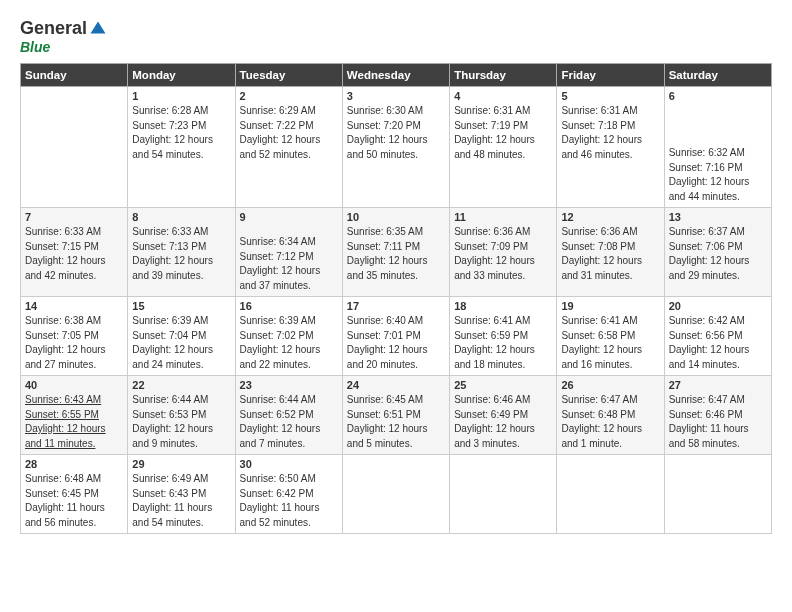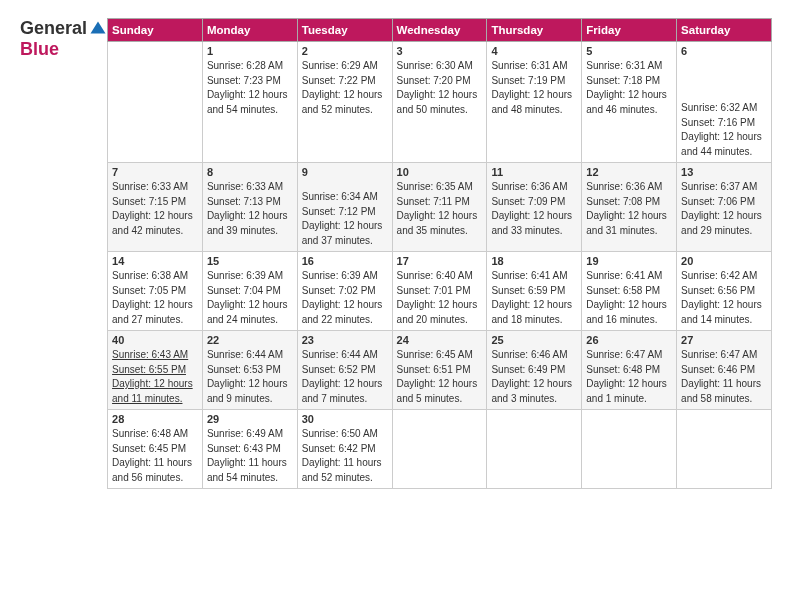--- a/index.html
+++ b/index.html
@@ -8,21 +8,21 @@
       background: #fff;
       width: 792px;
       height: 612px;
       overflow: hidden;
     }
     .page {
       width: 792px;
       height: 492px;
       padding: 18px 20px 10px 20px;
       display: flex;
-      flex-direction: row;
+      flex-direction: column;
       justify-content: space-between;
     }
     .header {
       display: flex;
       justify-content: space-between;
       align-items: flex-start;
       margin-bottom: 8px;
     }
     .logo {
       display: flex;
@@ -32,23 +32,24 @@
     .logo-text {
       display: flex;
       align-items: center;
     }
     .logo-general {
       font-size: 18px;
       font-weight: bold;
       color: #333;
     }
     .logo-blue {
-      font-size: 18px;
-      font-weight: bold;
-      color: #be185d;
+      font-size: 14px;
+      font-weight: bold;
+      color: #15803d;
+      font-style: italic;
     }
     .logo-icon {
       width: 18px;
       height: 18px;
       margin-left: 2px;
     }
     .title-block {
       text-align: right;
     }
     .month-title {
@@ -61,21 +62,21 @@
       font-size: 14px;
       color: #555;
     }
     .calendar {
       flex: 1;
       border-collapse: collapse;
       width: 100%;
       table-layout: fixed;
     }
     .calendar th {
-      background-color: #be185d;
+      background-color: #404040;
       color: #fff;
       font-size: 11.5px;
       font-weight: bold;
       padding: 5px 4px;
       text-align: left;
       border: 1px solid #aaa;
     }
     .calendar td {
       vertical-align: top;
       border: 1px solid #ccc;

